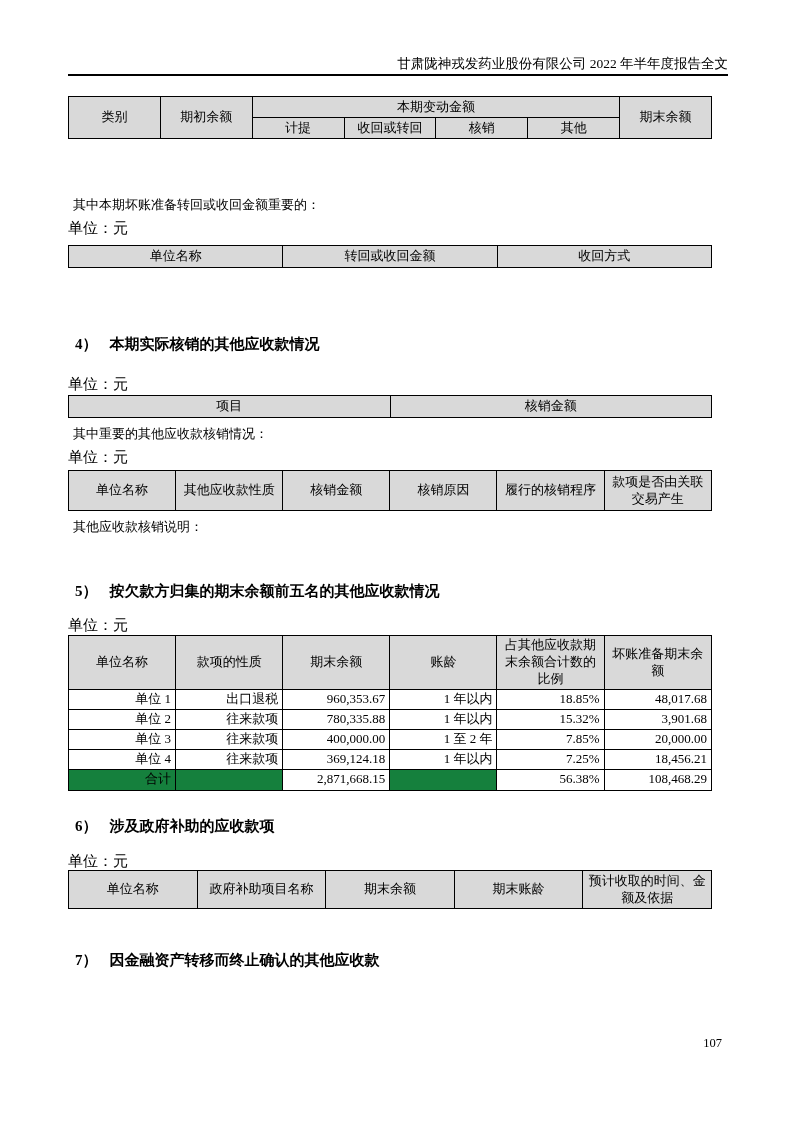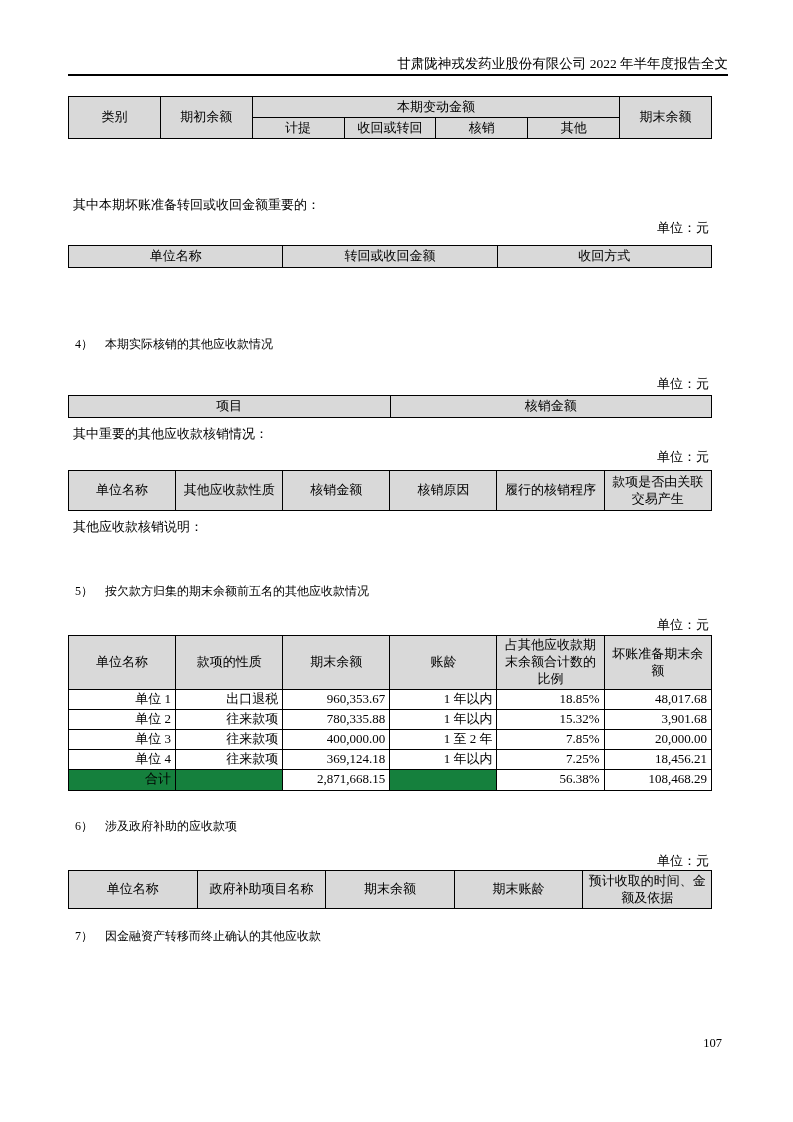--- a/index.html
+++ b/index.html
@@ -23,26 +23,26 @@
   .header-rule {
     top: 74px; left: 68px; width: 660px; height: 0;
     border-top: 2px solid #000;
   }
   .para {
     left: 73px;
     font-size: 13px; line-height: 16px;
   }
   .unit-label {
     left: 68px; width: 644px;
-    text-align: right; padding-right: 3px;
-    font-size: 13px; line-height: 16px;
+    padding-right: 3px;
+    font-size: 15px; line-height: 16px;
   }
   .heading {
     left: 75px;
-    font-size: 12px; font-weight: 400; line-height: 17px;
+    font-size: 15px; font-weight: 700; line-height: 17px;
     white-space: nowrap;
   }
   .heading .h-text { margin-left: 12px; }
   table.rpt {
     border-collapse: collapse;
     table-layout: fixed;
     width: 644px;
     border: 1.5px solid #000;
     font-size: 13px;
   }
@@ -265,19 +265,19 @@
         <th>单位名称</th>
         <th>政府补助项目名称</th>
         <th>期末余额</th>
         <th>期末账龄</th>
         <th>预计收取的时间、金额及依据</th>
       </tr>
     </tbody>
       </table>
   </div>
 
-  <div class="abs heading" style="top:928px;text-align:center;">
+  <div class="abs heading" style="top:952px;text-align:center;">
     <span class="h-num">7）</span><span class="h-text">因金融资产转移而终止确认的其他应收款</span>
   </div>
 
   <div class="abs pageno">107</div>
 
 </div>
 
 </body></html>

